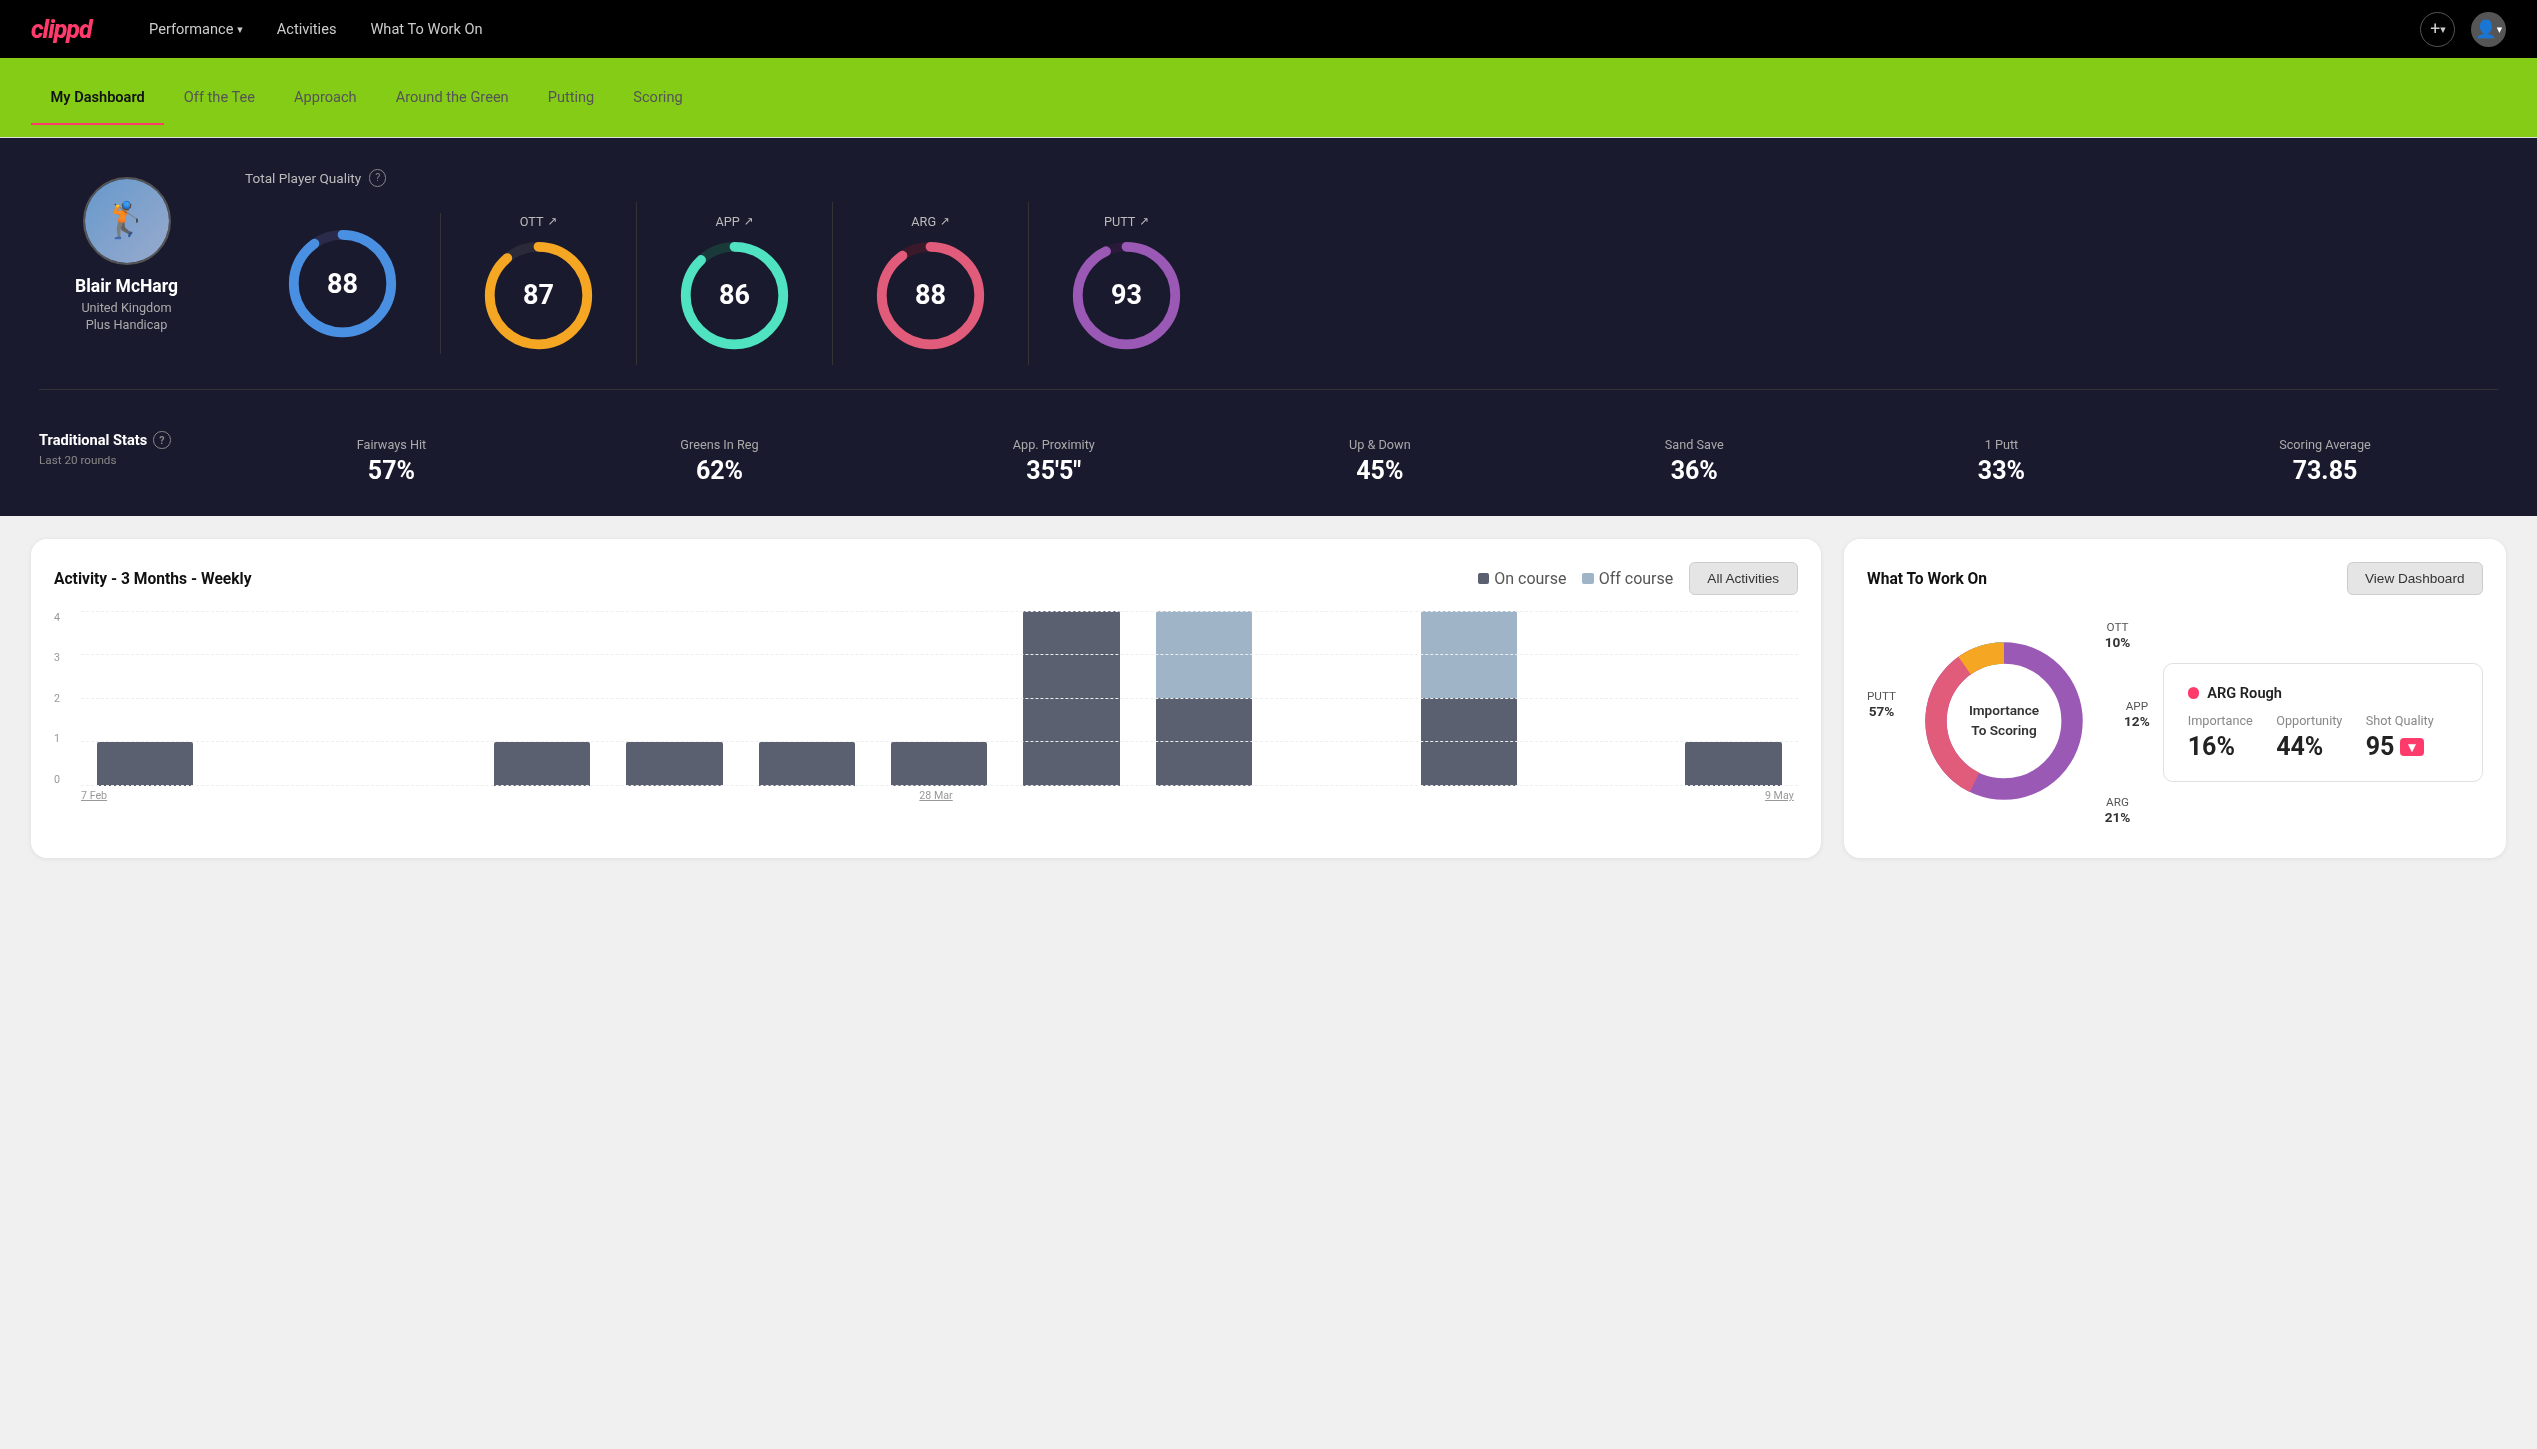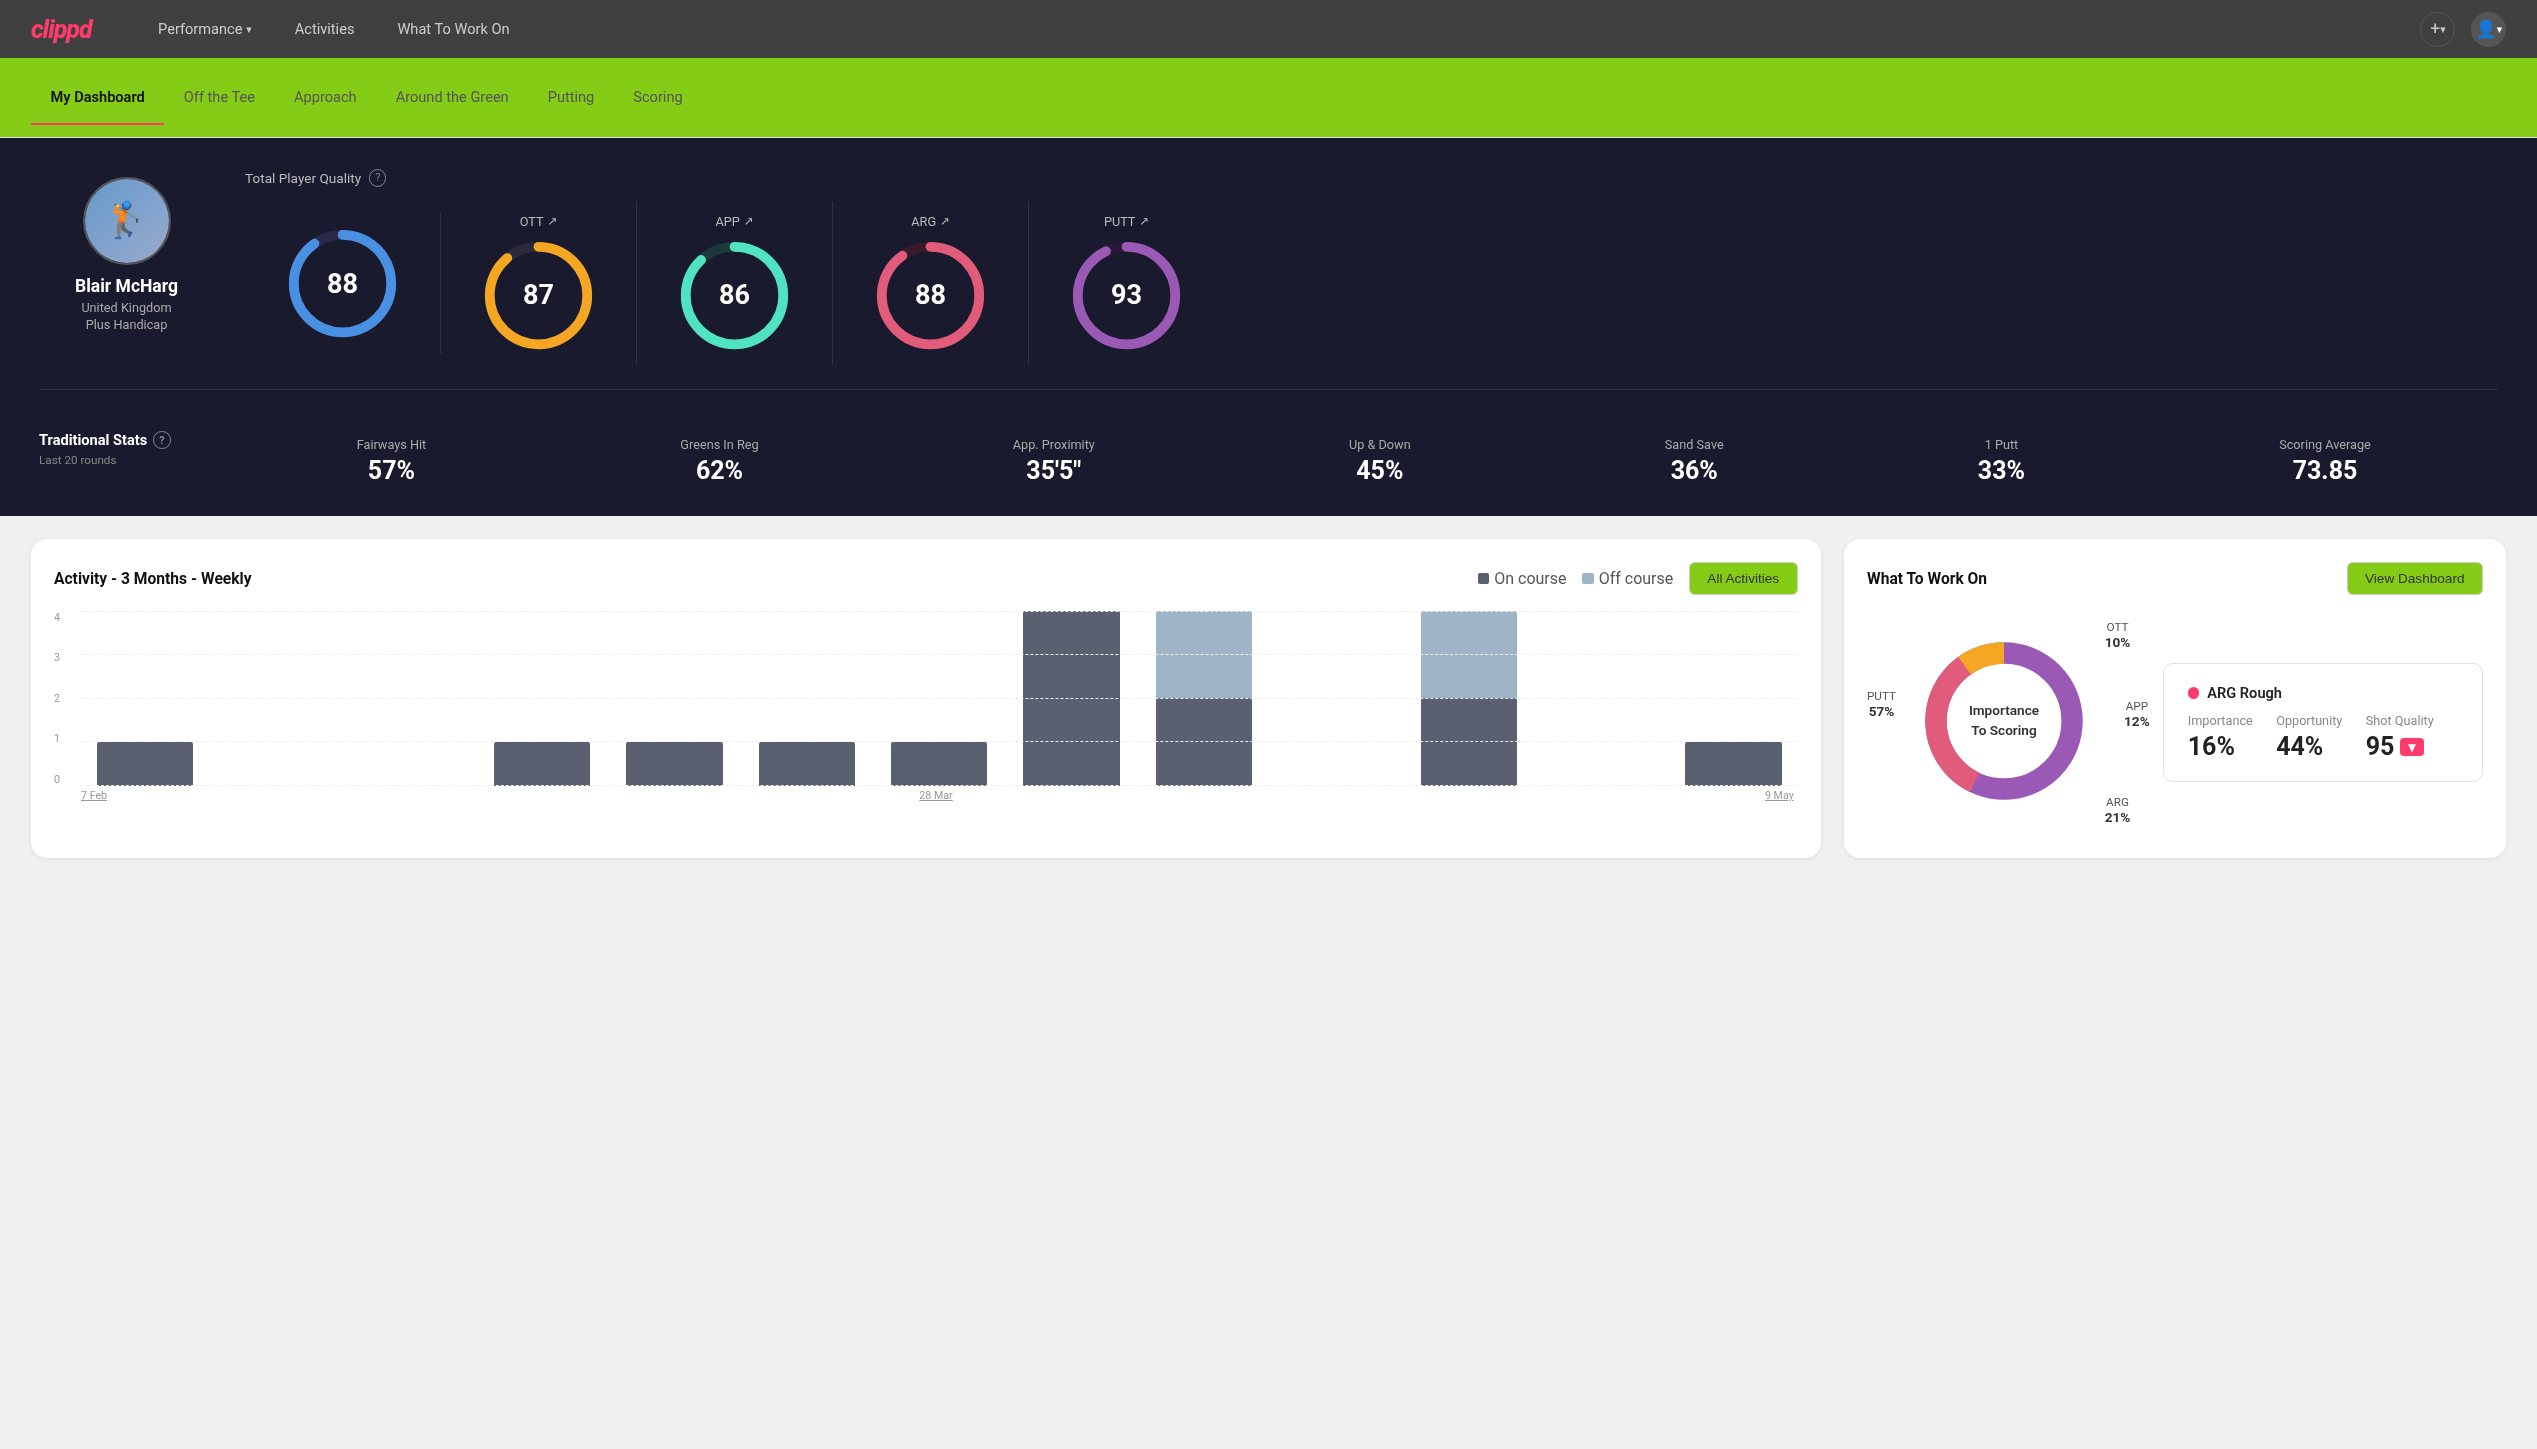--- a/index.html
+++ b/index.html
@@ -5,26 +5,26 @@
     *, *::before, *::after { box-sizing: border-box; margin: 0; padding: 0; }
     body {
       font-family: -apple-system, BlinkMacSystemFont, 'Segoe UI', Roboto, sans-serif;
       background: #f0f0f0;
       color: #fff;
       min-height: 100vh;
     }
 
     
     .topnav {
-      background: #404040;
+      background: #000000;
       display: flex;
       align-items: center;
       padding: 0 31px;
       height: 58px;
-      gap: 43px;
+      gap: 34px;
     }
     .logo {
       font-size: 25px;
       font-weight: 800;
       color: #ff3b6b;
       letter-spacing: -1px;
       margin-right: 23.4px;
       font-style: italic;
     }
     .nav-link {
@@ -289,21 +289,21 @@
       border-radius: 1.9px;
       display: inline-block;
     }
     .legend-item {
       display: flex;
       align-items: center;
       gap: 4.9px;
     }
     .btn-outline {
       border: 1.5px solid #ccc;
-      background: #84cc16;
+      background: #e5e5e5;
       color: #333;
       border-radius: 5.8px;
       padding: 7.8px 17.5px;
       font-size: 13.6px;
       cursor: pointer;
       font-weight: 500;
     }
 
     
     .work-card {

